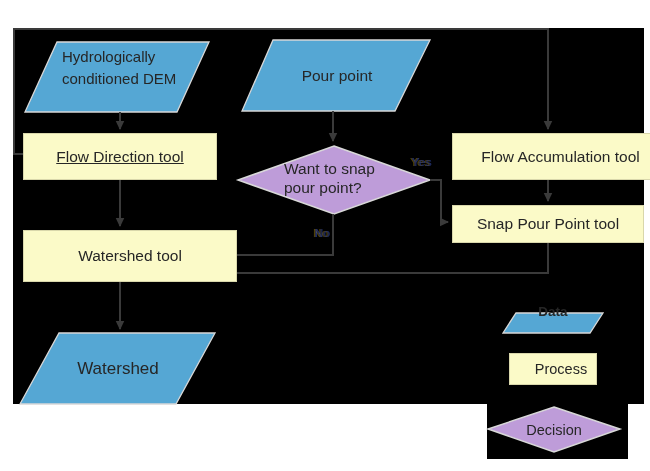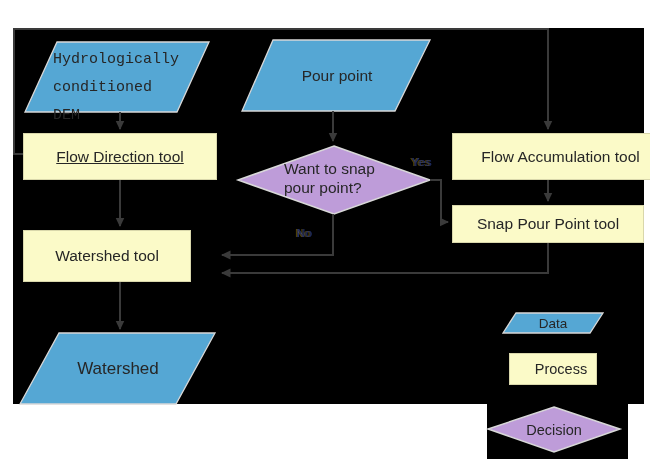--- a/index.html
+++ b/index.html
@@ -14,37 +14,37 @@
   #bg-patch { left:487px; top:404px; width:141px; height:55px; }
   svg.layer { position:absolute; left:0; top:0; z-index:1; }
   .box {
     position:absolute; z-index:2; box-sizing:border-box;
     background:#FBFAC8; border:1px solid #d9d7ab;
     display:flex; align-items:center; justify-content:center;
     font-size:15.5px; color:#262626; text-align:center;
   }
   .lbl { position:absolute; z-index:2; color:#262626; }
   .flexc { display:flex; align-items:center; justify-content:center; text-align:center; }
-  #lbl-dem { left:53px; top:46px; width:116px; font-size:15px; line-height:28px; text-align:left;font-family:Liberation Mono, monospace; }
+  #lbl-dem { left:62px; top:46px; width:116px; font-size:15px; line-height:22px; text-align:left; }
   #lbl-pour { left:252px; top:40px; width:170px; height:71px; font-size:15.5px; }
   #lbl-watershed { left:30px; top:333px; width:176px; height:71px; font-size:17px; }
   #lbl-decision { left:284px; top:159px; width:118px; font-size:15.5px; line-height:19px; text-align:left; }
   #box-flow-direction { left:23px;  top:133px; width:194px; height:47px;text-decoration:underline; }
   #box-flow-accumulation { left:452px; top:133px; width:217px; height:47px; }
   #box-snap-pour-point { left:452px; top:205px; width:192px; height:38px; }
-  #box-watershed-tool { left:23px;  top:230px; width:168px; height:52px; }
+  #box-watershed-tool { left:23px;  top:230px; width:214px; height:52px; }
   #box-legend-process { left:509px; top:353px; width:88px; height:32px; font-size:14.5px;padding-left:16px; }
-  #lbl-legend-data { left:503px; top:313px; width:100px; height:20px; font-size:13.5px; }
+  #lbl-legend-data { left:503px; top:301px; width:100px; height:20px; font-size:13.5px;font-weight:bold; }
   #lbl-legend-decision { left:488px; top:407px; width:132px; height:45px; font-size:14.5px; }
   .edge-label {
     font-size:11.5px; color:#33334a; letter-spacing:0.5px;
     text-shadow: 1px 0 rgba(70,110,255,0.45), -1px 0 rgba(255,210,0,0.35);
   }
   #lbl-yes { left:411px; top:156px; }
-  #lbl-no  { left:296px; top:227px; }
+  #lbl-no  { left:314px; top:227px; }
 </style>
 </head>
 <body>
 
 <div class="stage">
 
   <div class="bg" id="bg-main"></div>
   <div class="bg" id="bg-patch"></div>
 
   <svg class="layer" width="650" height="471">

